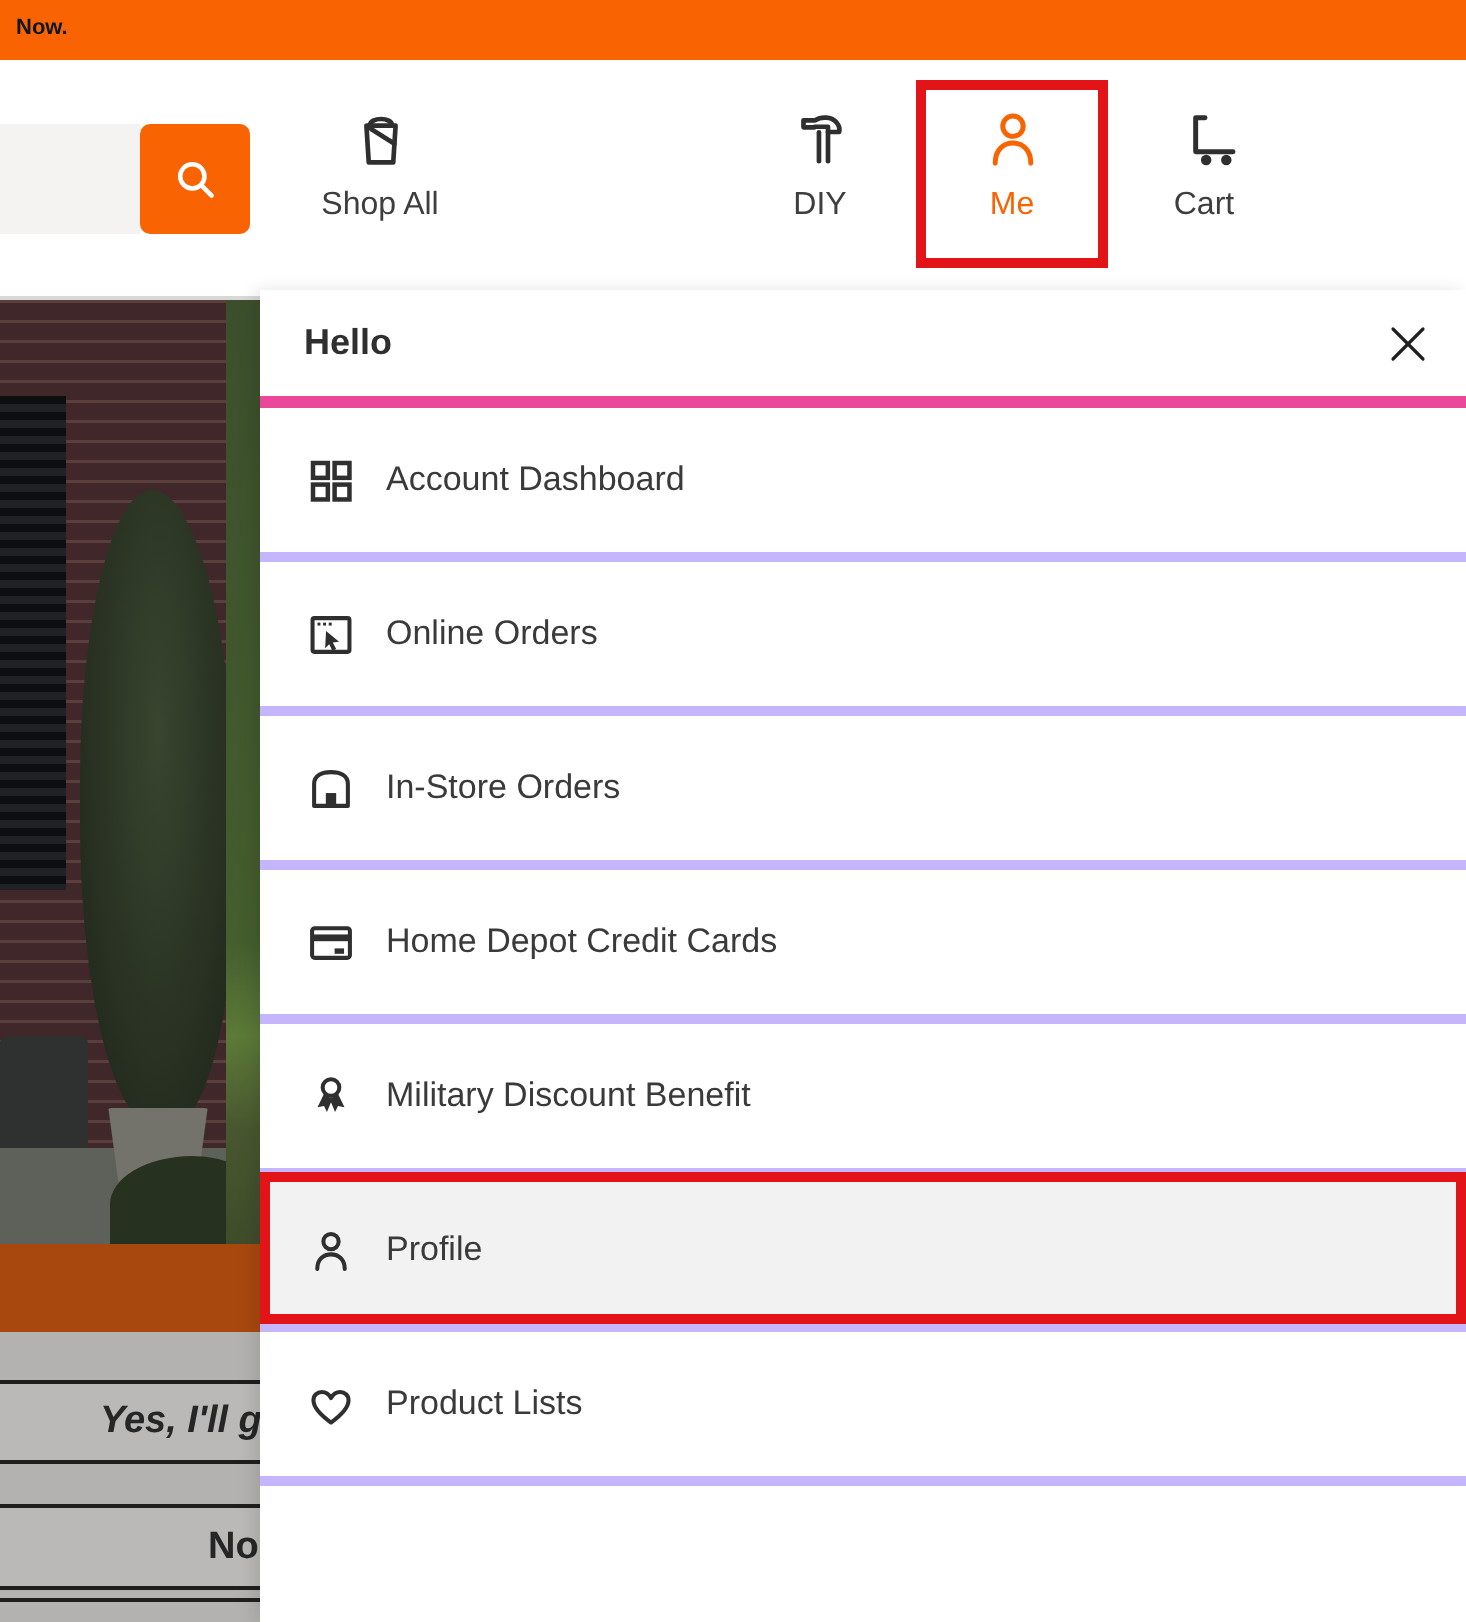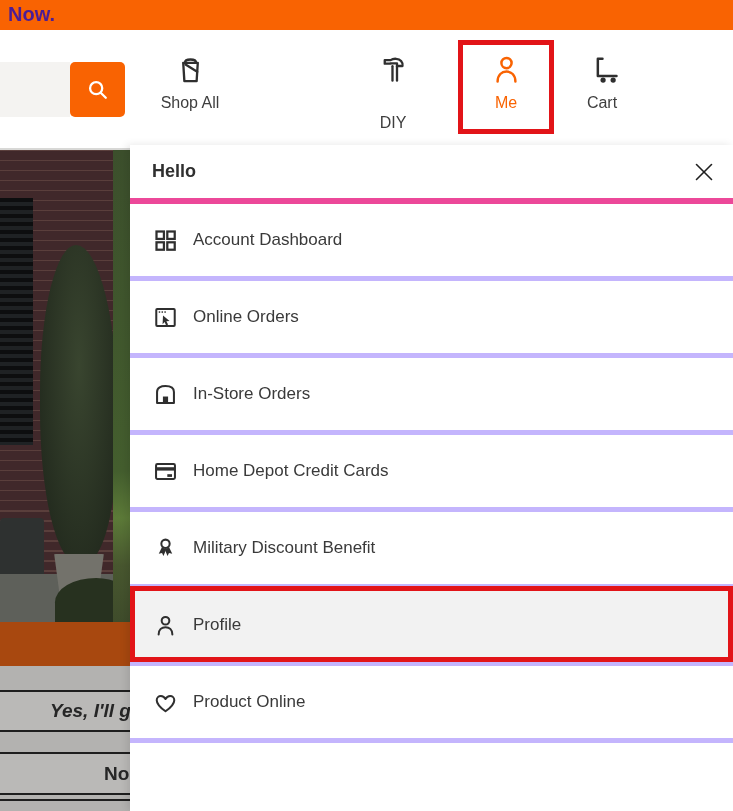--- a/index.html
+++ b/index.html
@@ -3,30 +3,30 @@
 <meta charset="utf-8">
 <style>
   html,body{margin:0;padding:0;background:#fff;}
   .screen{
     position:relative;width:733px;height:811px;overflow:hidden;
     font-family:"Liberation Sans","DejaVu Sans",sans-serif;
     background:#fff;
   }
   
   .promo-bar{position:absolute;left:0;top:0;width:733px;height:30px;background:#F96302;}
-  .promo-bar span{position:absolute;left:8px;top:0;line-height:29px;color:#4c1d95;font-size:20px;font-weight:bold;}
+  .promo-bar span{position:absolute;left:8px;top:0;line-height:29px;color:#0f172a;font-size:11px;font-weight:bold;}
   
   .header{position:absolute;left:0;top:30px;width:733px;height:115px;background:#fff;}
   .search-input{position:absolute;left:0;top:32px;width:70px;height:55px;background:#f4f3f1;border:none;}
   .search-btn{position:absolute;left:70px;top:32px;width:55px;height:55px;background:#F96302;border:none;border-radius:5px;cursor:pointer;display:flex;align-items:center;justify-content:center;}
   .nav-item{position:absolute;top:18px;width:96px;height:92px;display:flex;flex-direction:column;align-items:center;justify-content:flex-start;cursor:pointer;}
   .nav-item .nav-icon{height:42px;display:flex;align-items:center;justify-content:center;}
   .nav-item .nav-label{font-size:16px;color:#3e3e3e;margin-top:4px;}
   .nav-item.is-orange .nav-label{color:#F96302;}
-  .nav-shopall{left:142px;} .nav-services{left:248px;} .nav-diy{left:345px;gap:20px;} .nav-me{left:458px;} .nav-cart{left:554px;}
+  .nav-shopall{left:142px;} .nav-services{left:248px;} .nav-diy{left:362px;} .nav-me{left:458px;} .nav-cart{left:554px;}
   .me-frame{position:absolute;left:458px;top:10px;width:96px;height:94px;border:5px solid #E21418;box-sizing:border-box;pointer-events:none;}
   
   .bg-strip{position:absolute;left:0;top:145px;width:130px;height:666px;background:#b3b2b0;overflow:hidden;}
   .bg-topline{position:absolute;left:0;top:3px;width:130px;height:2px;background:#d8d8d6;}
   .bg-white{position:absolute;left:0;top:0;width:130px;height:3px;background:#fff;}
   .photo{position:absolute;left:0;top:5px;width:130px;height:472px;
     background-color:#40282a;
     background-image:repeating-linear-gradient(180deg,rgba(150,115,100,.30) 0 1.5px,rgba(0,0,0,0) 1.5px 10px);}
   .shutter{position:absolute;left:0;top:48px;width:33px;height:247px;background:#17191b;
     background-image:repeating-linear-gradient(180deg,#0d0e0f 0 4px,#1f2224 4px 8px);}
@@ -233,17 +233,17 @@
       <span class="mi-label">Profile</span>
       <div class="red-frame"></div>
     </div>
 
     <div class="menu-item">
       <span class="mi-icon">
         <svg width="27" height="27" viewBox="0 0 24 24" fill="none" stroke="#2f2f2f" stroke-width="1.8" stroke-linejoin="round">          
             <path d="M12 19.8 C6.2 15.6 4.2 12.6 4.2 9.9 C4.2 7.7 5.9 6.2 7.9 6.2 C9.6 6.2 11.1 7.2 12 8.9 C12.9 7.2 14.4 6.2 16.1 6.2 C18.1 6.2 19.8 7.7 19.8 9.9 C19.8 12.6 17.8 15.6 12 19.8 Z"></path>
         </svg>
       </span>
-      <span class="mi-label">Product Online</span>
+      <span class="mi-label">Product Lists</span>
     </div>
   </div>
 
 </div>
 
 </body></html>

